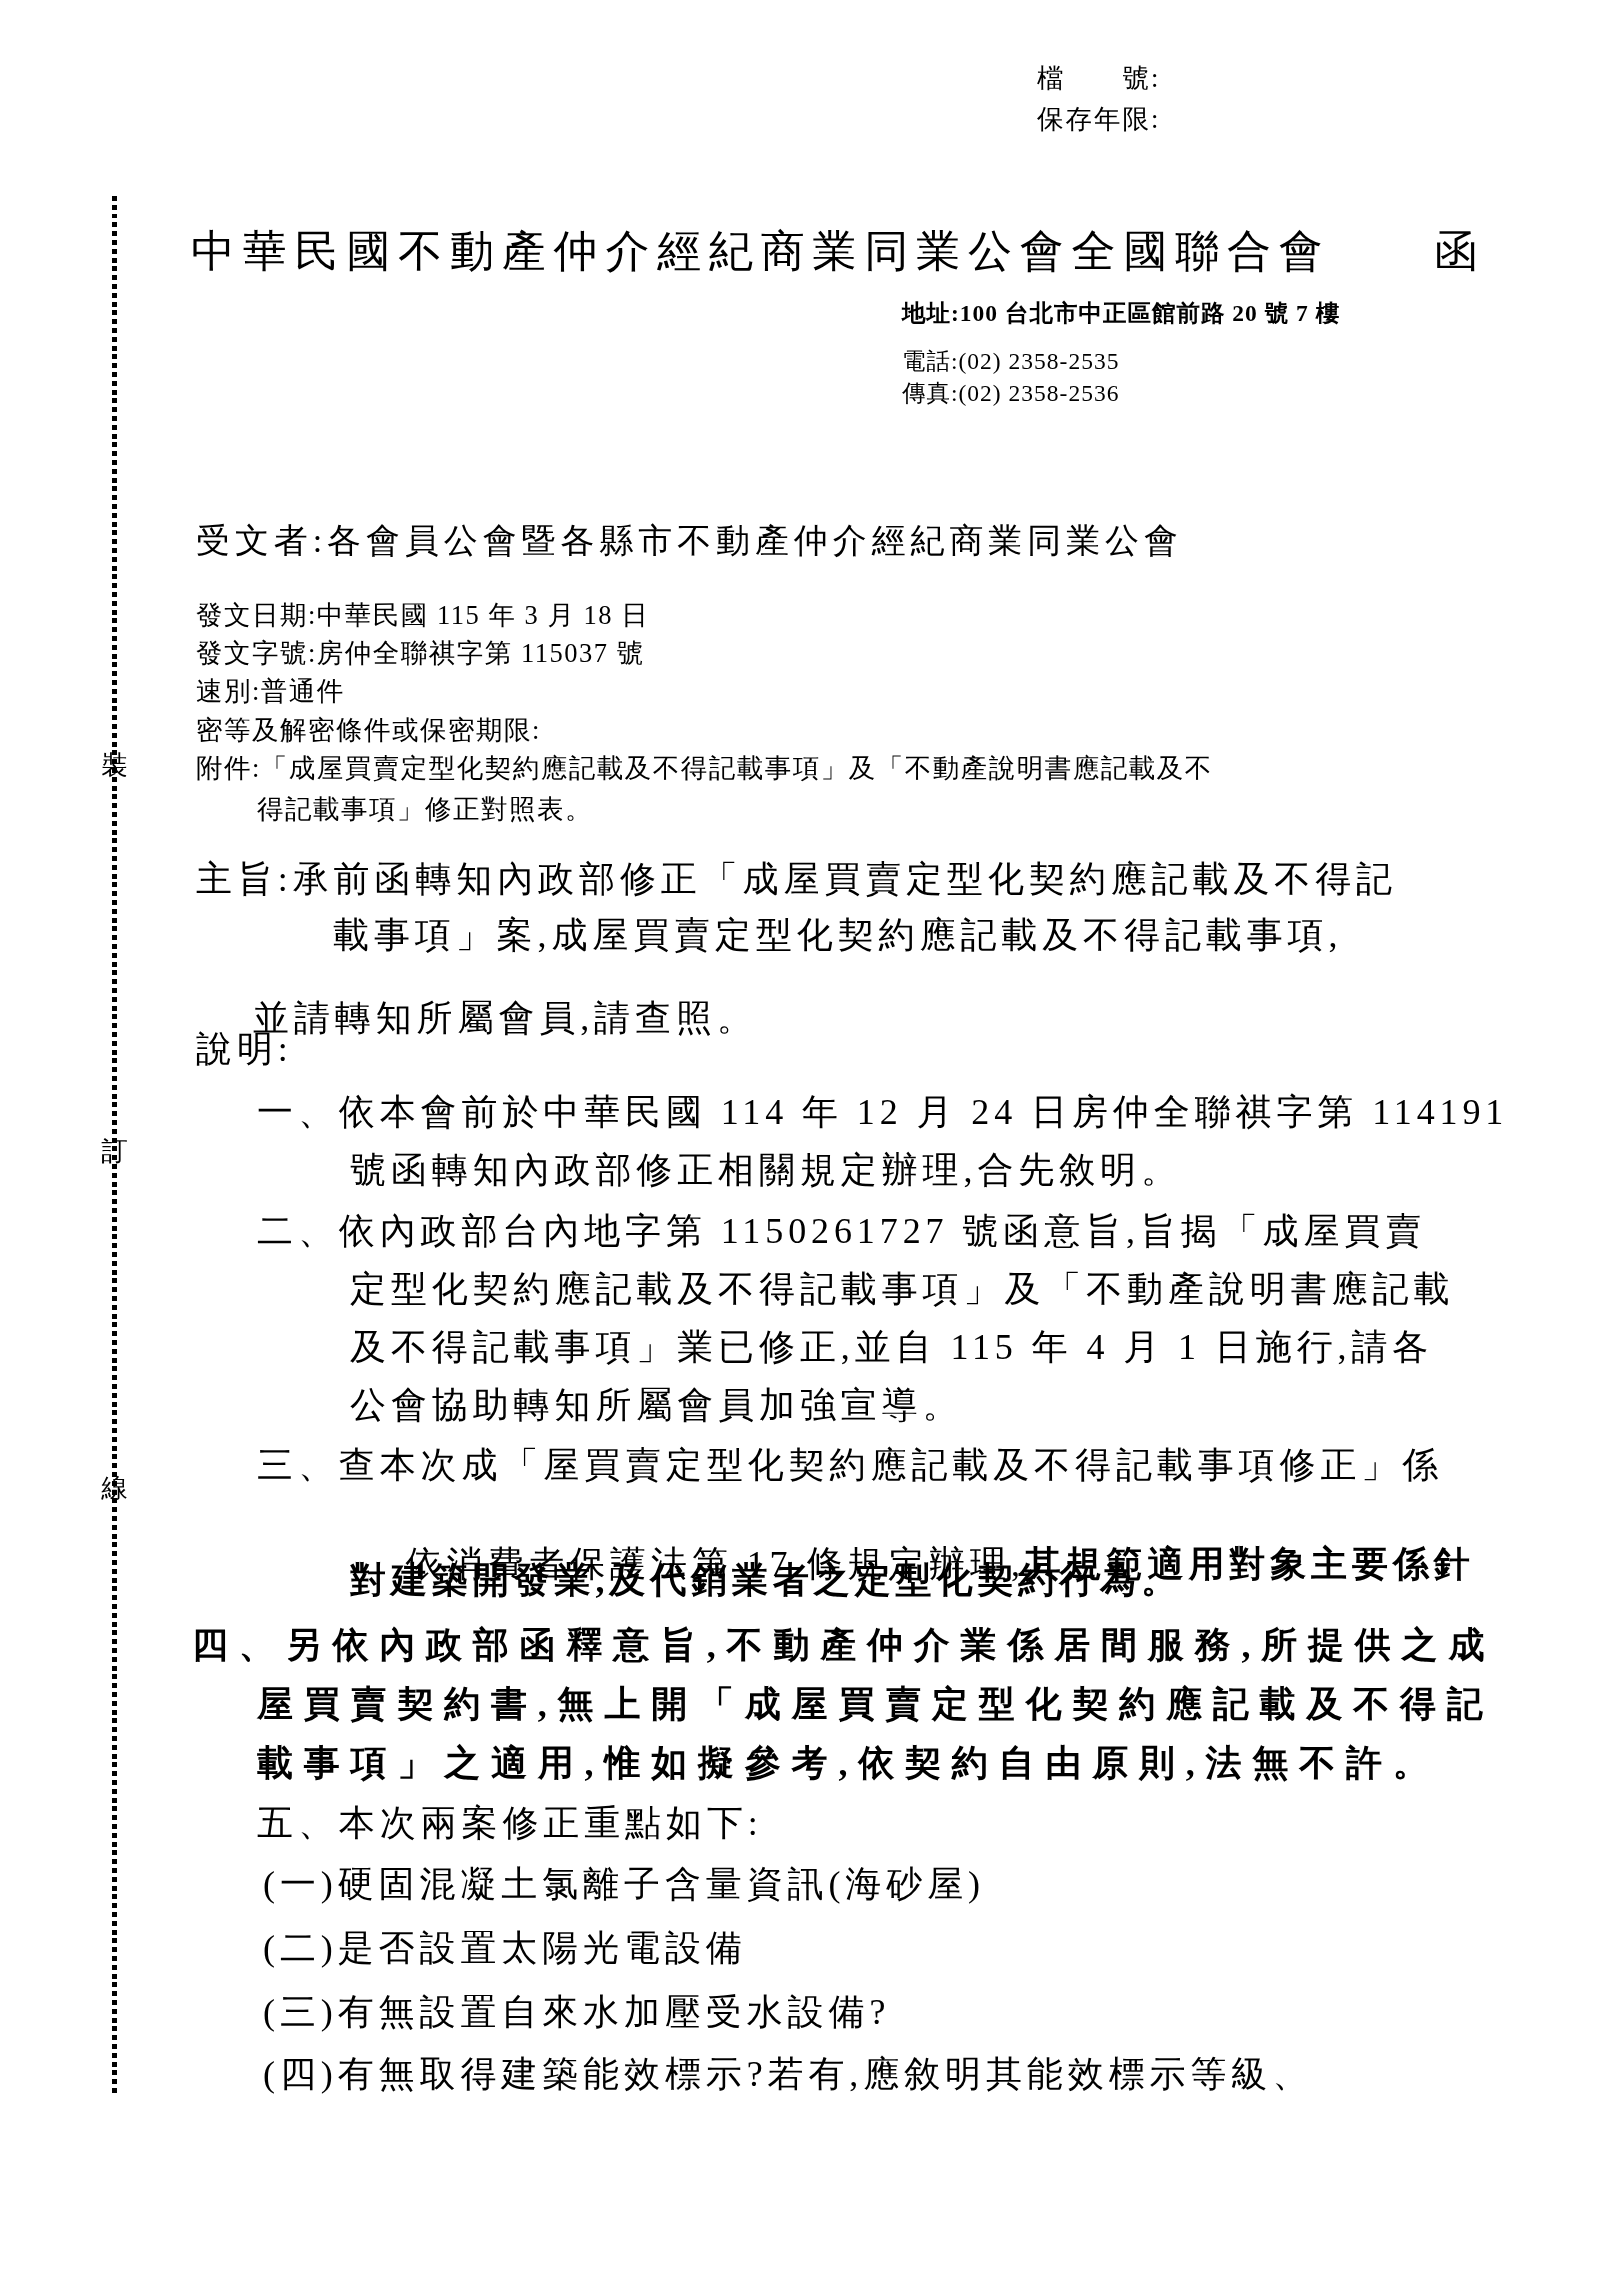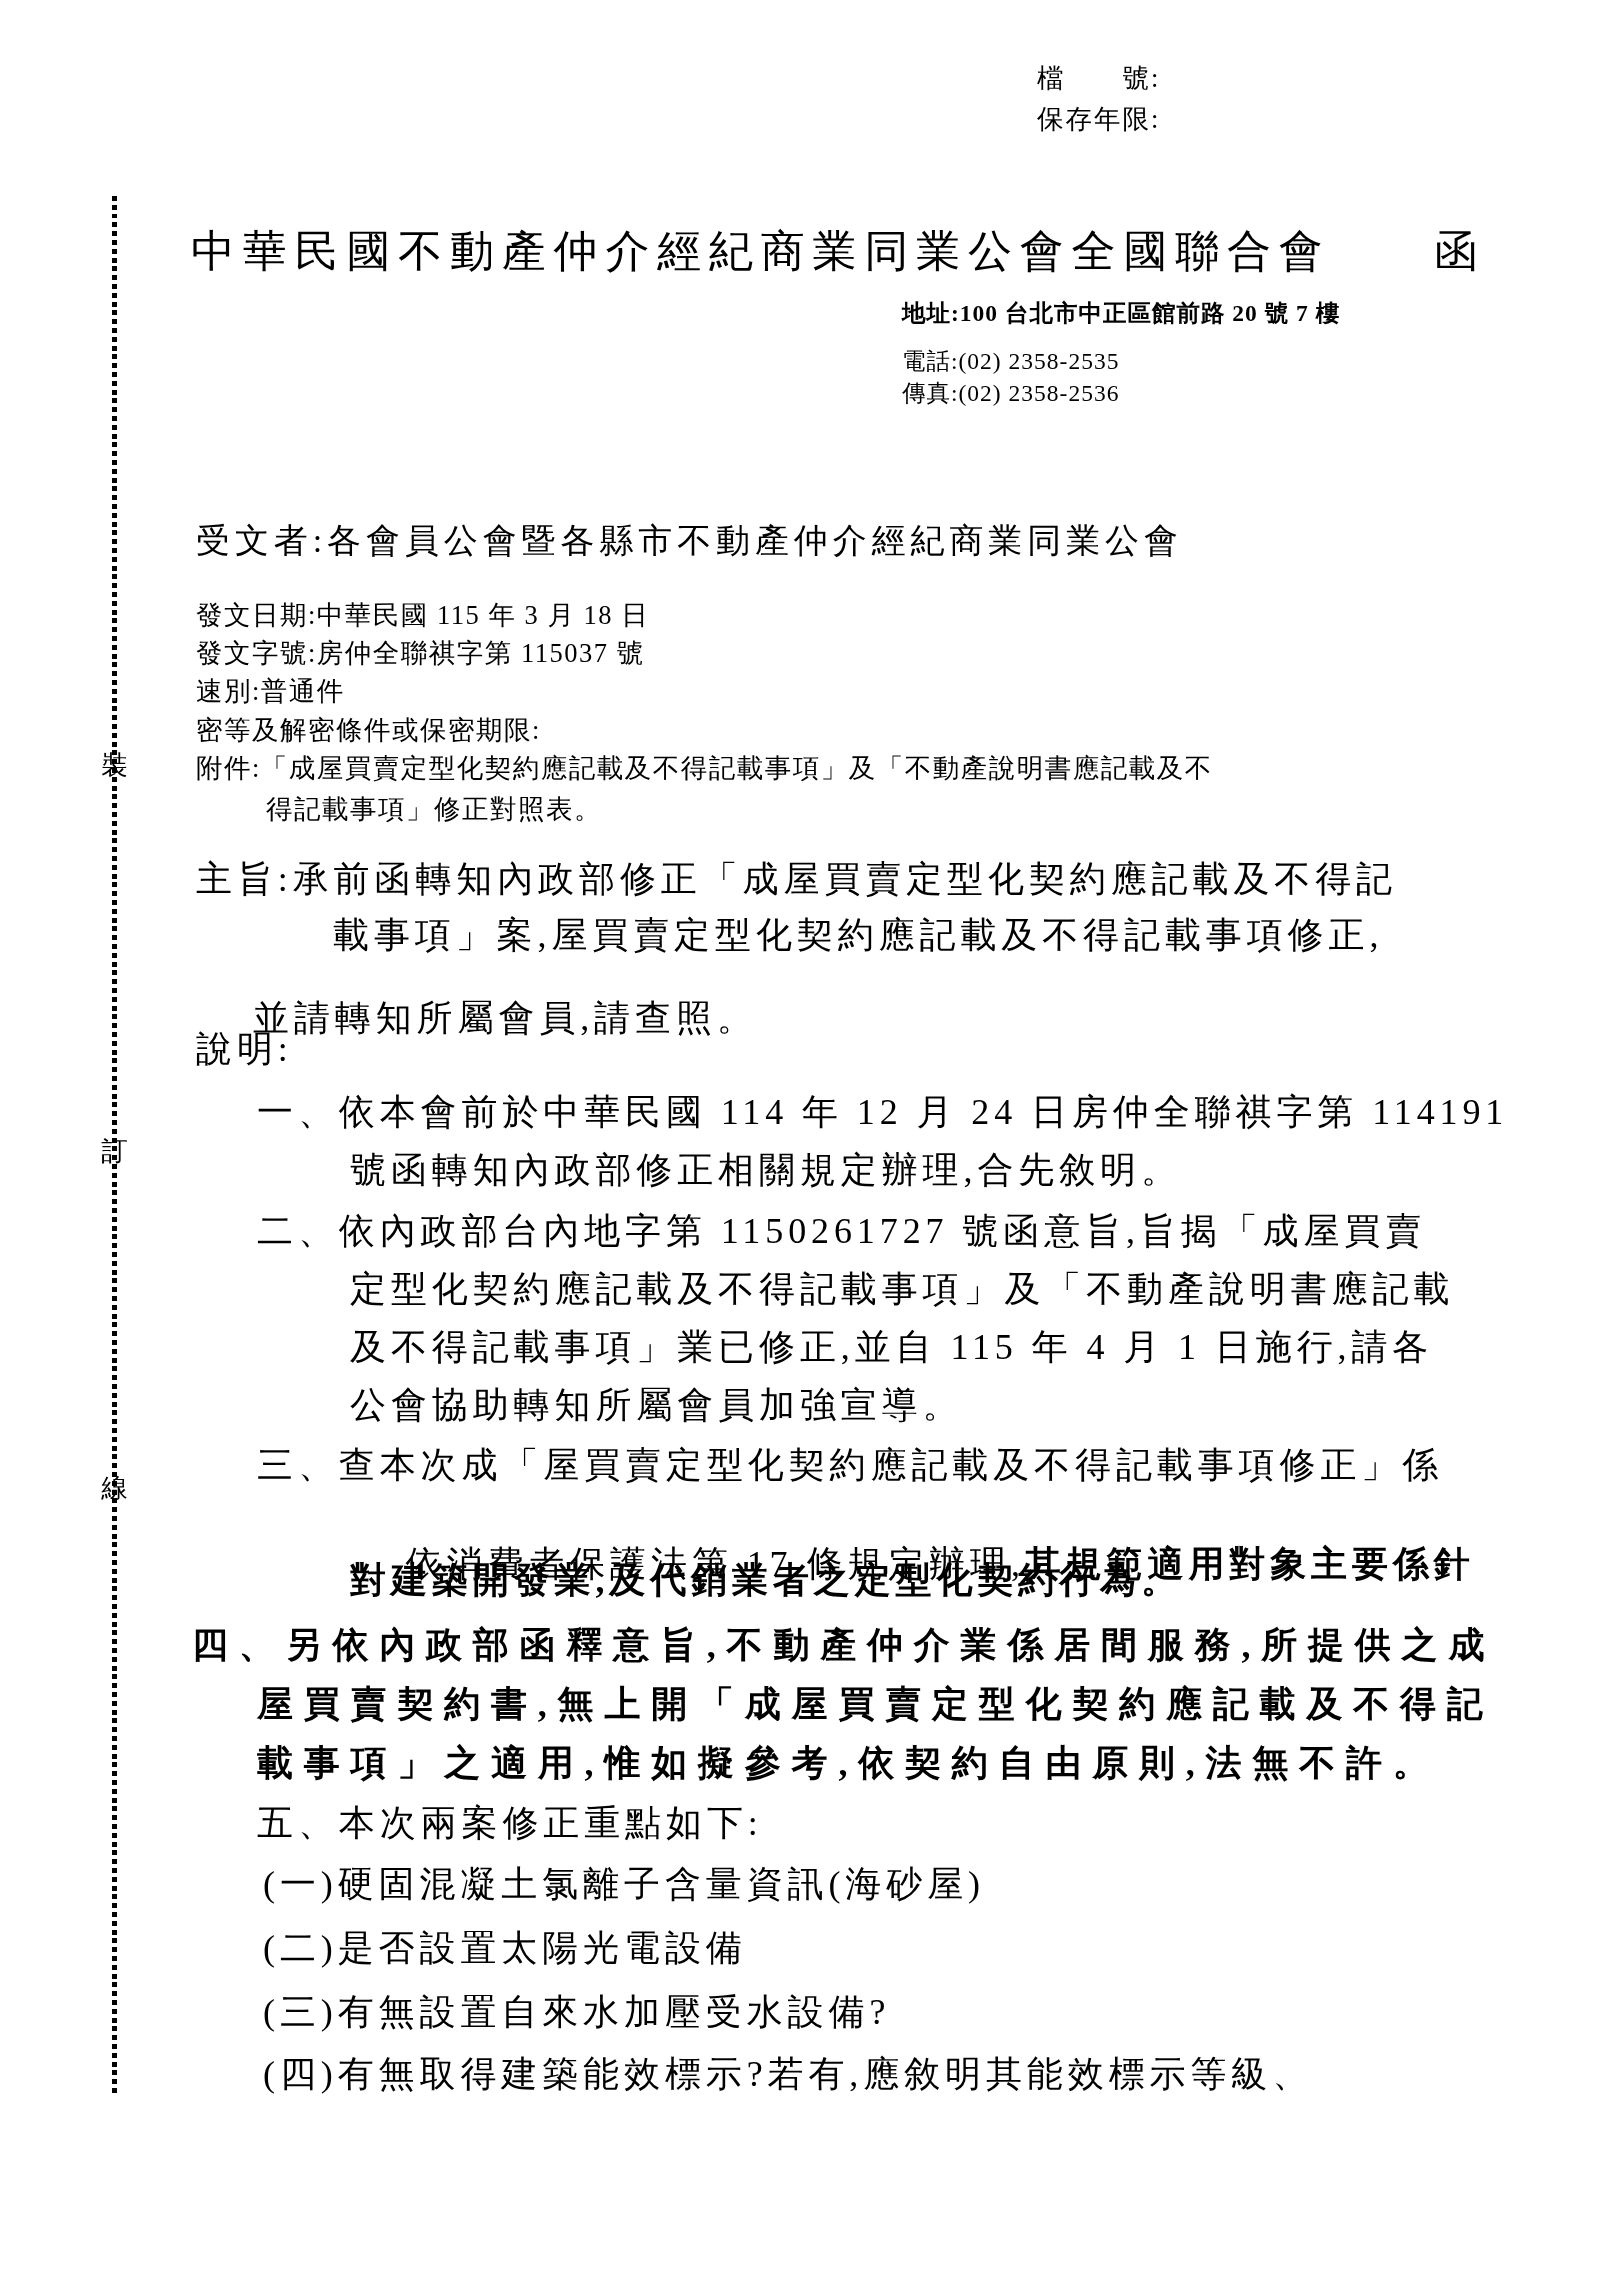--- a/index.html
+++ b/index.html
@@ -56,24 +56,24 @@
   <div class="ln addr" style="top:348px; left:902px;">電話:(02) 2358-2535</div>
   <div class="ln addr" style="top:380px; left:902px;">傳真:(02) 2358-2536</div>
 
   <div class="ln recv" style="top:521px; left:196px;">受文者:各會員公會暨各縣市不動產仲介經紀商業同業公會</div>
 
   <div class="ln meta" style="top:600px; left:196px;">發文日期:中華民國 115 年 3 月 18 日</div>
   <div class="ln meta" style="top:638px; left:196px;text-align:center;">發文字號:房仲全聯祺字第 115037 號</div>
   <div class="ln meta" style="top:676px; left:196px;">速別:普通件</div>
   <div class="ln meta" style="top:715px; left:196px;">密等及解密條件或保密期限:</div>
   <div class="ln meta" style="top:753px; left:196px;">附件:「成屋買賣定型化契約應記載及不得記載事項」及「不動產說明書應記載及不</div>
-  <div class="ln meta" style="top:794px; left:257px;margin-left:9px;">得記載事項」修正對照表。</div>
+  <div class="ln meta" style="top:794px; left:257px;">得記載事項」修正對照表。</div>
 
   <div class="ln body" style="top:859px; left:196px;">主旨:承前函轉知內政部修正「成屋買賣定型化契約應記載及不得記</div>
-  <div class="ln body" style="top:915px; left:333px;">載事項」案,屋買賣定型化契約應記載及不得記載事項修正,</div>
+  <div class="ln body" style="top:915px; left:333px;">載事項」案,成屋買賣定型化契約應記載及不得記載事項,</div>
   <div class="ln body" style="top:972px; left:253px;margin-top:26px;">並請轉知所屬會員,請查照。</div>
 
   <div class="ln body" style="top:1029px; left:196px;">說明:</div>
 
   <div class="ln body" style="top:1092px; left:257px;">一、依本會前於中華民國 114 年 12 月 24 日房仲全聯祺字第 114191</div>
   <div class="ln body" style="top:1150px; left:350px;">號函轉知內政部修正相關規定辦理,合先敘明。</div>
 
   <div class="ln body" style="top:1211px; left:257px;">二、依內政部台內地字第 1150261727 號函意旨,旨揭「成屋買賣</div>
   <div class="ln body" style="top:1269px; left:350px;">定型化契約應記載及不得記載事項」及「不動產說明書應記載</div>
   <div class="ln body" style="top:1327px; left:350px;">及不得記載事項」業已修正,並自 115 年 4 月 1 日施行,請各</div>

